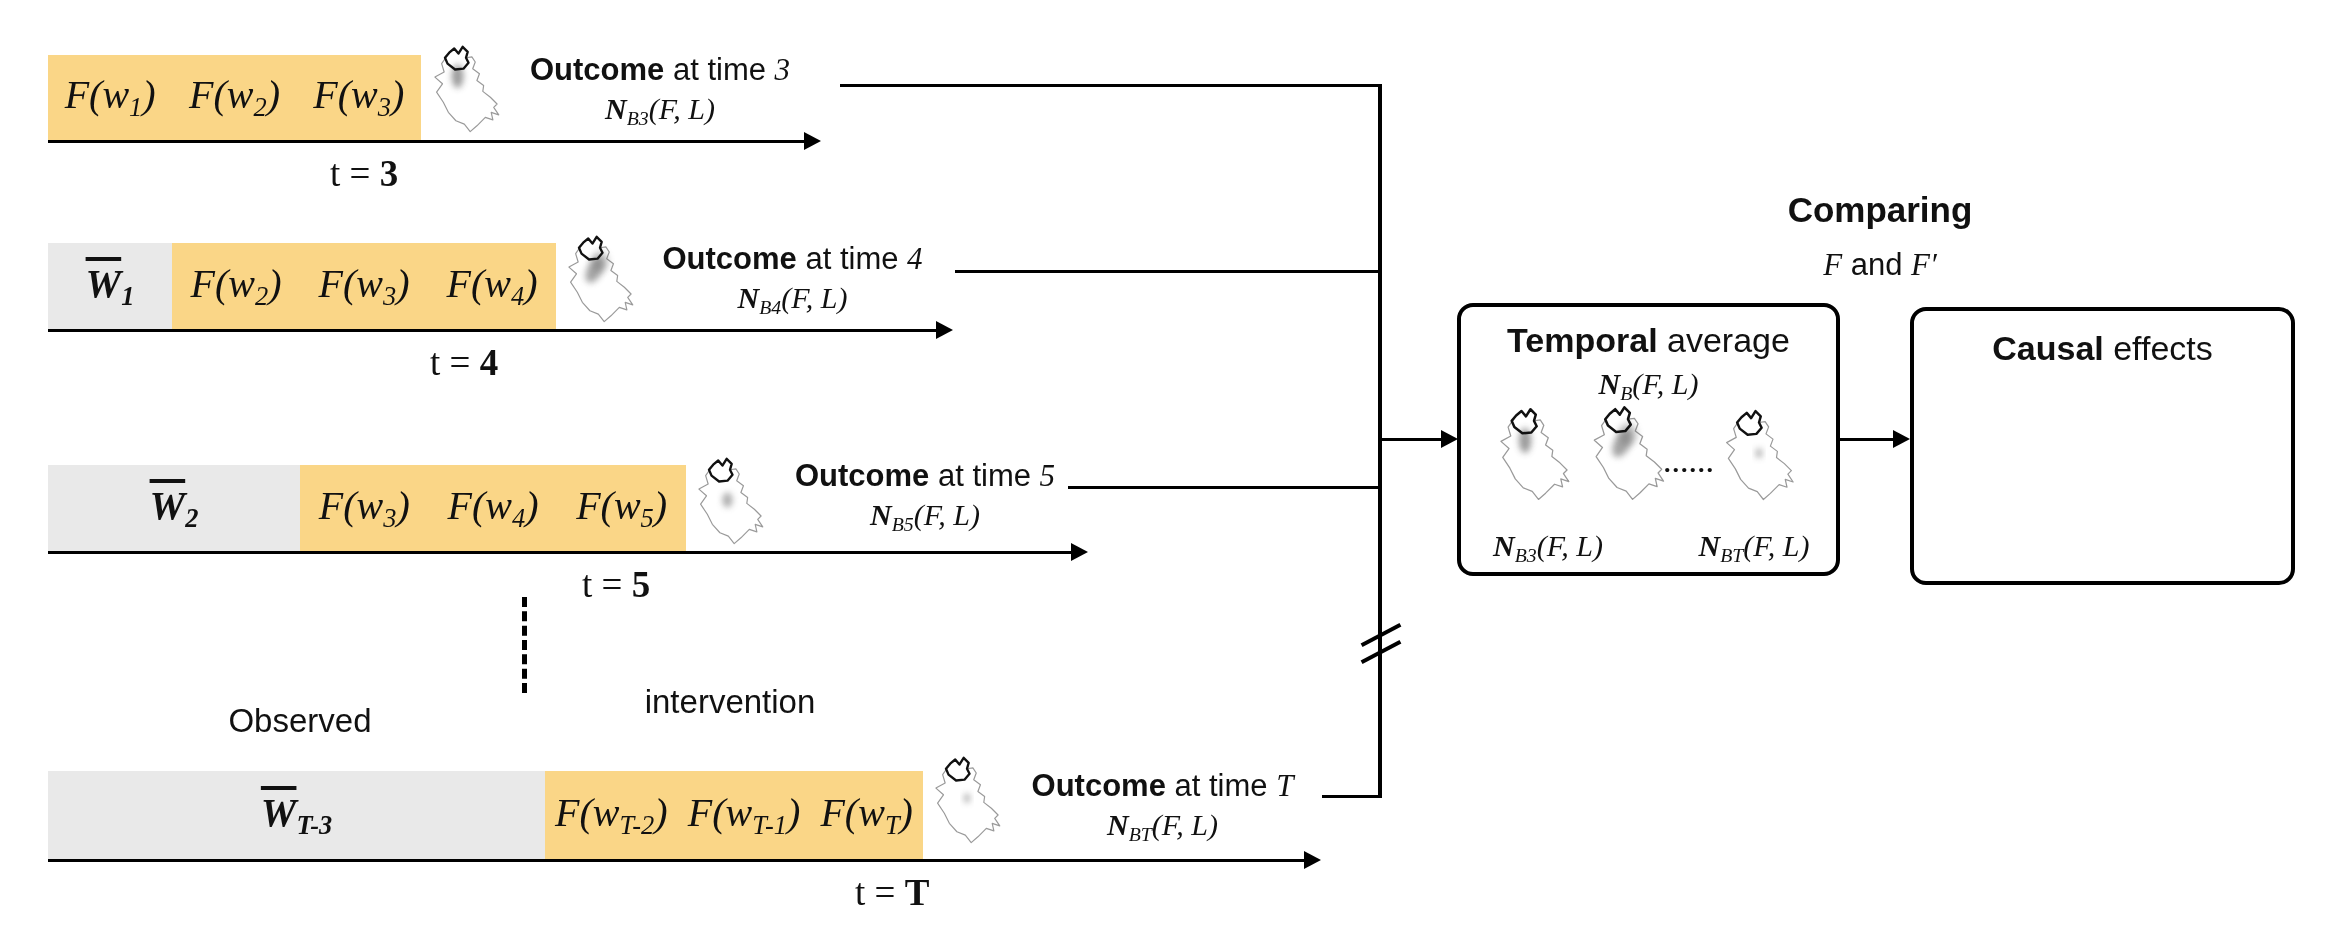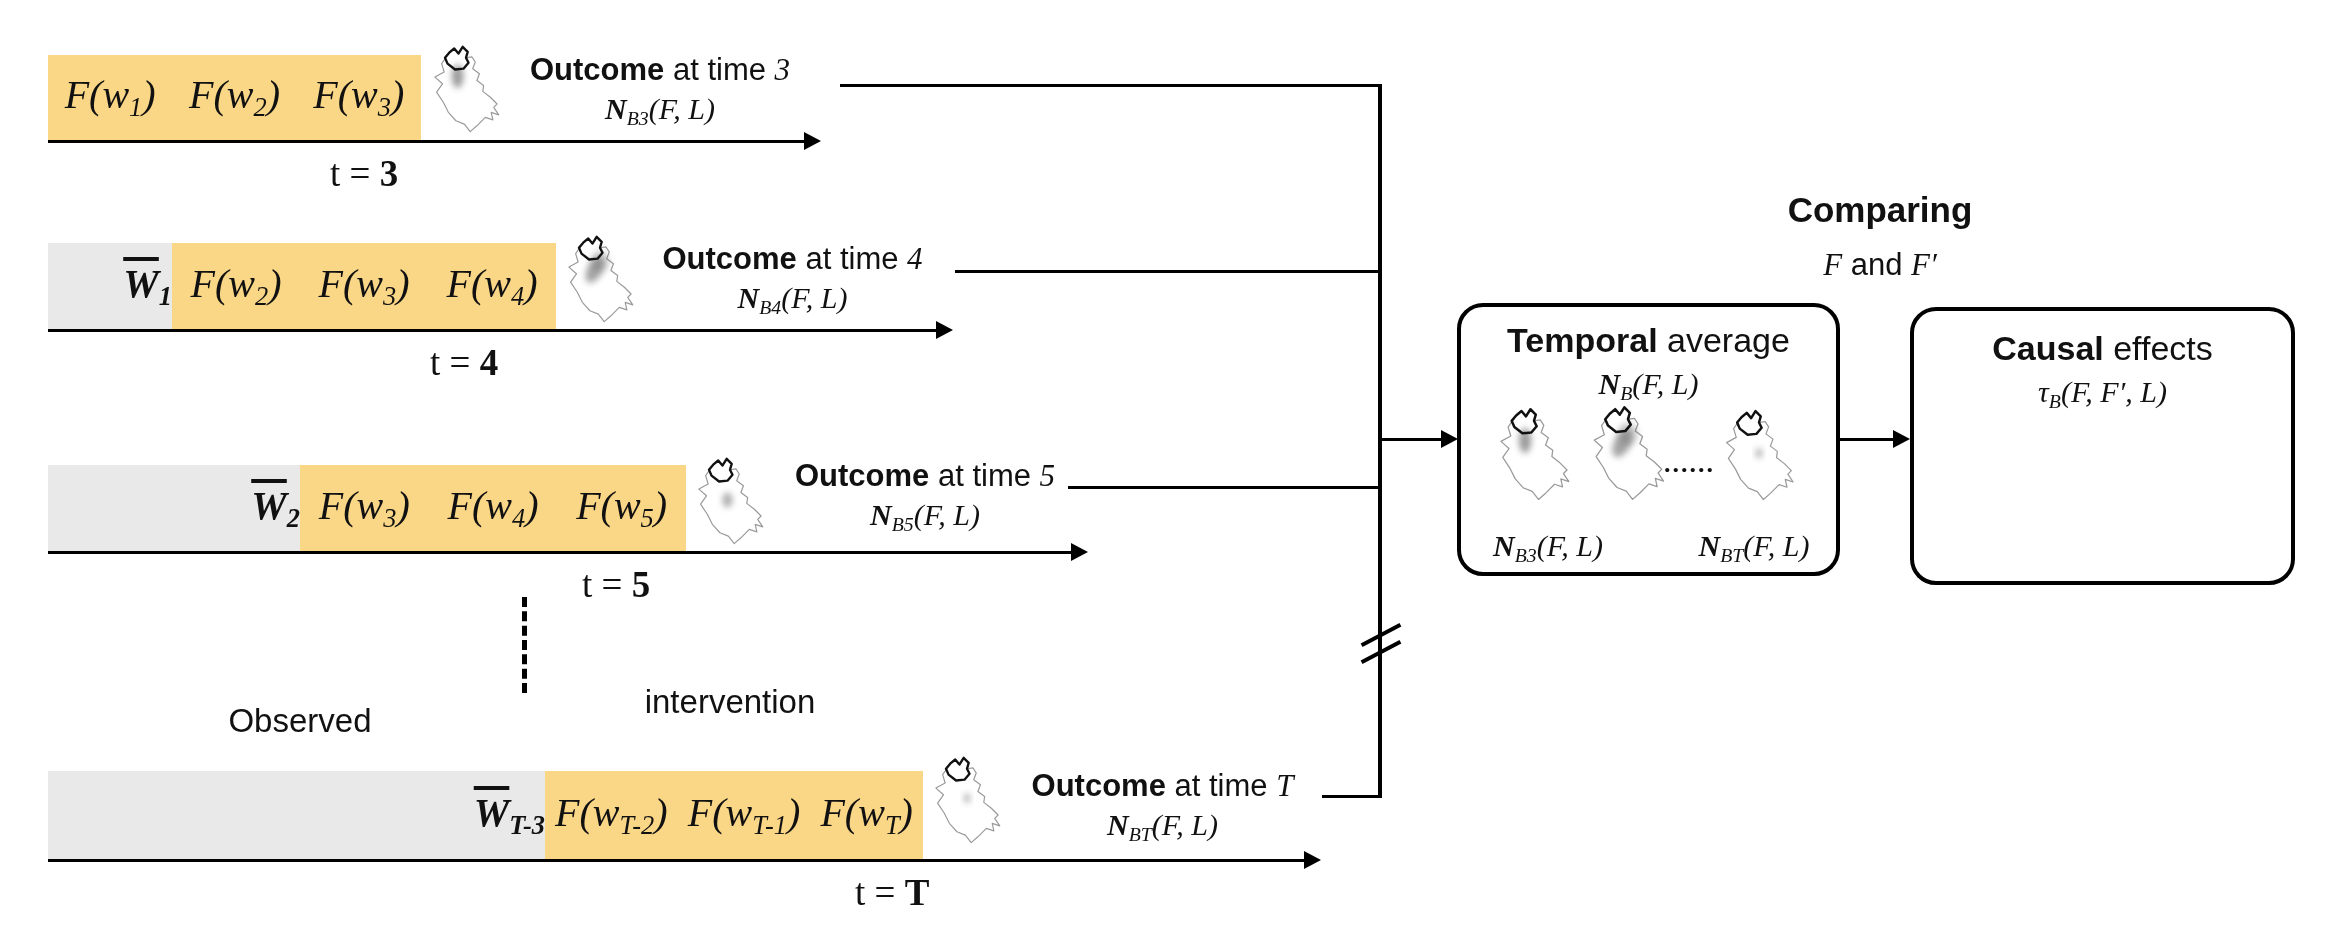--- a/index.html
+++ b/index.html
@@ -5,38 +5,38 @@
   html,body{margin:0;padding:0;background:#fff}
   #canvas{position:relative;width:2344px;height:952px;background:#fff;overflow:hidden;
           font-family:"Liberation Sans",sans-serif;color:#111}
   .abs{position:absolute}
   .hline{position:absolute;background:#000;height:3px}
   .vline{position:absolute;background:#000;width:4px}
   .ah{position:absolute;width:0;height:0;border-top:9px solid transparent;
       border-bottom:9px solid transparent;border-left:17px solid #000}
   .obox{position:absolute;display:flex;align-items:center;justify-content:space-around;
         background:var(--intervention,#FAD687)}
-  .gbox{position:absolute;display:flex;align-items:center;justify-content:flex-end;
+  .gbox{position:absolute;display:flex;align-items:center;justify-content:center;
         background:var(--observed,#E9E9E9)}
   .math{font-family:"Liberation Serif",serif;font-style:italic;font-size:40px;white-space:pre}
   .math sub, .nline sub{font-size:.66em;vertical-align:-0.32em;font-style:italic;
         font-family:"Liberation Serif",serif}
   .wb{font-weight:bold}
   .ovl{text-decoration:overline}
   .tlabel{position:absolute;font-family:"Liberation Serif",serif;
         font-size:37px;text-align:left;white-space:pre}
   .tlabel .tv{font-weight:bold}
   .outb{position:absolute;text-align:center}
   .out1{font-size:31px;white-space:pre}
   .out1 b{font-weight:bold}
   .tnum,.fit{font-family:"Liberation Serif",serif;font-style:italic}
   .nline{font-family:"Liberation Serif",serif;font-style:italic;font-size:30px;
         margin-top:4px;white-space:pre}
   .nb{font-weight:bold}
-  .bigbox{position:absolute;border:4px solid #000;border-radius:26px;background:#fff;
+  .bigbox{position:absolute;border:4px solid #000;border-radius:16px;background:#fff;
         text-align:center}
   .bt{position:absolute;left:0;right:0;font-size:34px;white-space:pre}
   .boxline{position:absolute;left:0;right:0}
   .sans-label{position:absolute;font-size:33px;text-align:center}
   .stoch{color:var(--accent,#F5A623);font-weight:bold}
   .dots-v{position:absolute;border-left:5px dashed #000;height:96px}
   .map{position:absolute}
   .map .outline{stroke:#9a9a9a;stroke-width:1.4;fill:#fff;stroke-linejoin:round}
   .map .north{stroke:#111;stroke-width:2.8;fill:none;stroke-linejoin:round}
   .map .smudge{fill:#5a5a5a;filter:url(#blurF)}
@@ -186,16 +186,15 @@
     </svg>
     <div class="nline" style="position:absolute;left:12px;top:218px;width:150px"><span class="nb">N</span><sub>B3</sub><span>(F, L)</span></div>
     <div class="nline" style="position:absolute;left:218px;top:218px;width:150px"><span class="nb">N</span><sub>BT</sub><span>(F, L)</span></div>
   </div>
 
   <div class="hline" style="left:1836px;top:438px;width:58px"></div>
   <div class="ah" style="left:1893px;top:430px"></div>
 
   <div class="bigbox" style="left:1910px;top:307px;width:377px;height:270px">
     <div class="bt" style="top:18px"><b>Causal</b><span> effects</span></div>
-    <div class="boxline nline" style="top:60px"><span>τ</span><sub>B</sub><span>(F, F′, L)</span></div>
   </div>
 
 </div>
 
 </body></html>

